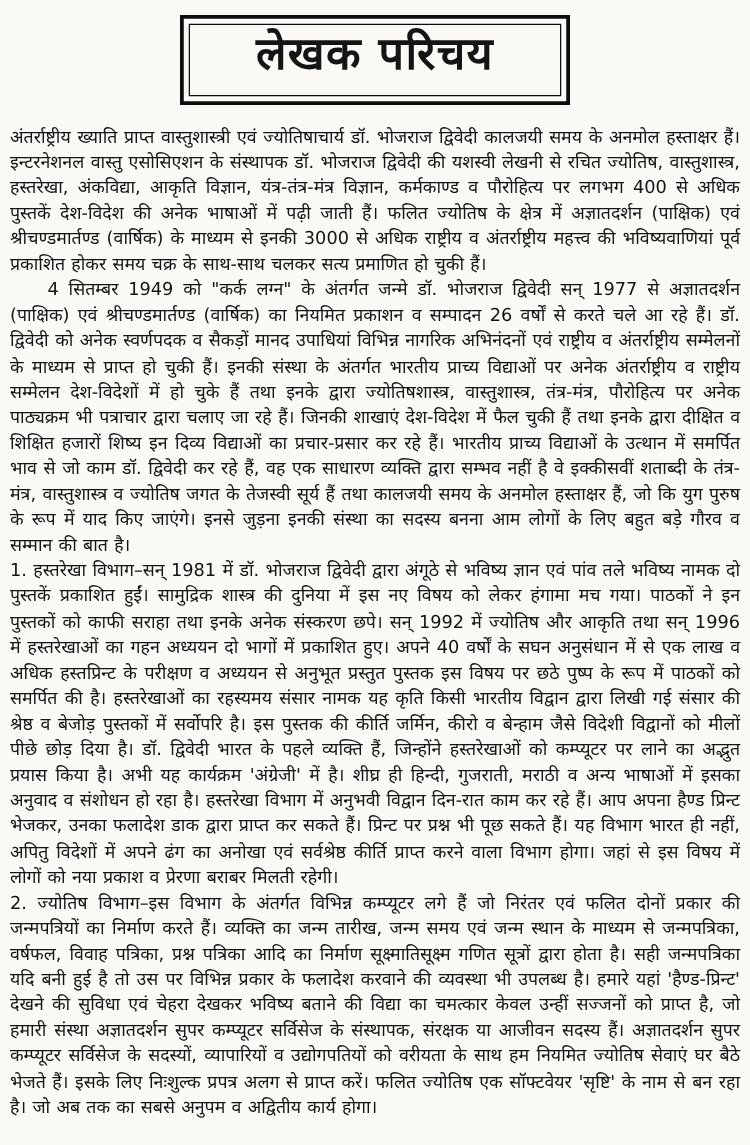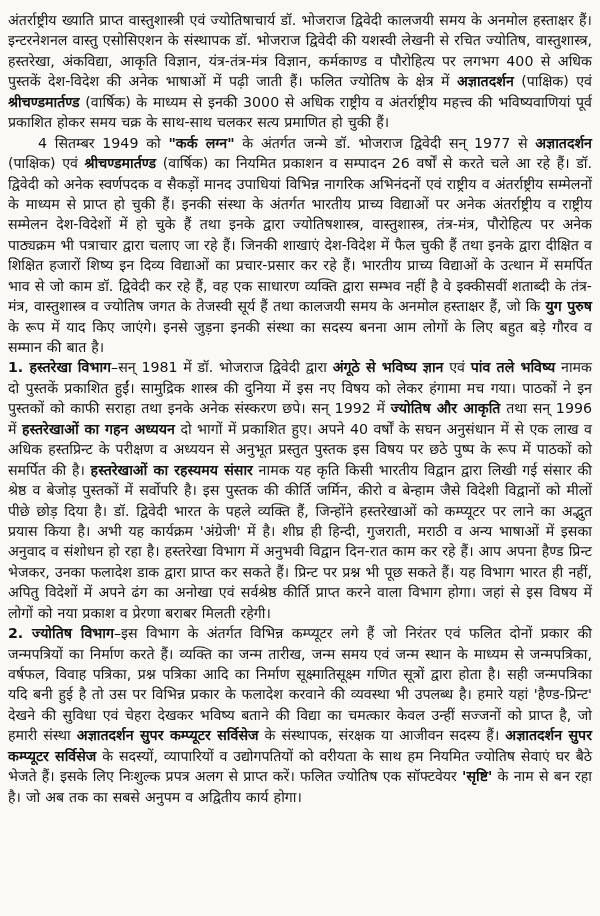--- a/index.html
+++ b/index.html
@@ -45,28 +45,33 @@
     word-spacing: 0.5px;
   }
   .body-text p.para {
     margin: 0;
     padding: 0;
   }
   .body-text p.indent {
     text-indent: 30px;
   }
   .body-text b {
-    font-weight: 700;
+    font-weight: 400;
   }
 </style>
 </head>
 <body>
 
 <div class="page">
 
+  <div class="title-box">
+    <div class="title-inner">
+      <h1 class="page-title">लेखक परिचय</h1>
+    </div>
+  </div>
 
   <div class="body-text">
       <p class="para"><span>अंतर्राष्ट्रीय ख्याति प्राप्त वास्तुशास्त्री एवं ज्योतिषाचार्य डॉ. भोजराज द्विवेदी कालजयी समय के अनमोल हस्ताक्षर हैं। इन्टरनेशनल वास्तु एसोसिएशन के संस्थापक डॉ. भोजराज द्विवेदी की यशस्वी लेखनी से रचित ज्योतिष, वास्तुशास्त्र, हस्तरेखा, अंकविद्या, आकृति विज्ञान, यंत्र-तंत्र-मंत्र विज्ञान, कर्मकाण्ड व पौरोहित्य पर लगभग 400 से अधिक पुस्तकें देश-विदेश की अनेक भाषाओं में पढ़ी जाती हैं। फलित ज्योतिष के क्षेत्र में </span><b>अज्ञातदर्शन</b><span> (पाक्षिक) एवं </span><b>श्रीचण्डमार्तण्ड</b><span> (वार्षिक) के माध्यम से इनकी 3000 से अधिक राष्ट्रीय व अंतर्राष्ट्रीय महत्त्व की भविष्यवाणियां पूर्व प्रकाशित होकर समय चक्र के साथ-साथ चलकर सत्य प्रमाणित हो चुकी हैं।</span></p>
       <p class="para indent"><span>4 सितम्बर 1949 को </span><b>"कर्क लग्न"</b><span> के अंतर्गत जन्मे डॉ. भोजराज द्विवेदी सन् 1977 से </span><b>अज्ञातदर्शन</b><span> (पाक्षिक) एवं </span><b>श्रीचण्डमार्तण्ड</b><span> (वार्षिक) का नियमित प्रकाशन व सम्पादन 26 वर्षों से करते चले आ रहे हैं। डॉ. द्विवेदी को अनेक स्वर्णपदक व सैकड़ों मानद उपाधियां विभिन्न नागरिक अभिनंदनों एवं राष्ट्रीय व अंतर्राष्ट्रीय सम्मेलनों के माध्यम से प्राप्त हो चुकी हैं। इनकी संस्था के अंतर्गत भारतीय प्राच्य विद्याओं पर अनेक अंतर्राष्ट्रीय व राष्ट्रीय सम्मेलन देश-विदेशों में हो चुके हैं तथा इनके द्वारा ज्योतिषशास्त्र, वास्तुशास्त्र, तंत्र-मंत्र, पौरोहित्य पर अनेक पाठ्यक्रम भी पत्राचार द्वारा चलाए जा रहे हैं। जिनकी शाखाएं देश-विदेश में फैल चुकी हैं तथा इनके द्वारा दीक्षित व शिक्षित हजारों शिष्य इन दिव्य विद्याओं का प्रचार-प्रसार कर रहे हैं। भारतीय प्राच्य विद्याओं के उत्थान में समर्पित भाव से जो काम डॉ. द्विवेदी कर रहे हैं, वह एक साधारण व्यक्ति द्वारा सम्भव नहीं है वे इक्कीसवीं शताब्दी के तंत्र-मंत्र, वास्तुशास्त्र व ज्योतिष जगत के तेजस्वी सूर्य हैं तथा कालजयी समय के अनमोल हस्ताक्षर हैं, जो कि </span><b>युग पुरुष</b><span> के रूप में याद किए जाएंगे। इनसे जुड़ना इनकी संस्था का सदस्य बनना आम लोगों के लिए बहुत बड़े गौरव व सम्मान की बात है।</span></p>
       <p class="para"><b>1. हस्तरेखा विभाग</b><span>–सन् 1981 में डॉ. भोजराज द्विवेदी द्वारा </span><b>अंगूठे से भविष्य ज्ञान</b><span> एवं </span><b>पांव तले भविष्य</b><span> नामक दो पुस्तकें प्रकाशित हुईं। सामुद्रिक शास्त्र की दुनिया में इस नए विषय को लेकर हंगामा मच गया। पाठकों ने इन पुस्तकों को काफी सराहा तथा इनके अनेक संस्करण छपे। सन् 1992 में </span><b>ज्योतिष और आकृति</b><span> तथा सन् 1996 में </span><b>हस्तरेखाओं का गहन अध्ययन</b><span> दो भागों में प्रकाशित हुए। अपने 40 वर्षों के सघन अनुसंधान में से एक लाख व अधिक हस्तप्रिन्ट के परीक्षण व अध्ययन से अनुभूत प्रस्तुत पुस्तक इस विषय पर छठे पुष्प के रूप में पाठकों को समर्पित की है। </span><b>हस्तरेखाओं का रहस्यमय संसार</b><span> नामक यह कृति किसी भारतीय विद्वान द्वारा लिखी गई संसार की श्रेष्ठ व बेजोड़ पुस्तकों में सर्वोपरि है। इस पुस्तक की कीर्ति जर्मिन, कीरो व बेन्हाम जैसे विदेशी विद्वानों को मीलों पीछे छोड़ दिया है। डॉ. द्विवेदी भारत के पहले व्यक्ति हैं, जिन्होंने हस्तरेखाओं को कम्प्यूटर पर लाने का अद्भुत प्रयास किया है। अभी यह कार्यक्रम 'अंग्रेजी' में है। शीघ्र ही हिन्दी, गुजराती, मराठी व अन्य भाषाओं में इसका अनुवाद व संशोधन हो रहा है। हस्तरेखा विभाग में अनुभवी विद्वान दिन-रात काम कर रहे हैं। आप अपना हैण्ड प्रिन्ट भेजकर, उनका फलादेश डाक द्वारा प्राप्त कर सकते हैं। प्रिन्ट पर प्रश्न भी पूछ सकते हैं। यह विभाग भारत ही नहीं, अपितु विदेशों में अपने ढंग का अनोखा एवं सर्वश्रेष्ठ कीर्ति प्राप्त करने वाला विभाग होगा। जहां से इस विषय में लोगों को नया प्रकाश व प्रेरणा बराबर मिलती रहेगी।</span></p>
       <p class="para"><b>2. ज्योतिष विभाग</b><span>–इस विभाग के अंतर्गत विभिन्न कम्प्यूटर लगे हैं जो निरंतर एवं फलित दोनों प्रकार की जन्मपत्रियों का निर्माण करते हैं। व्यक्ति का जन्म तारीख, जन्म समय एवं जन्म स्थान के माध्यम से जन्मपत्रिका, वर्षफल, विवाह पत्रिका, प्रश्न पत्रिका आदि का निर्माण सूक्ष्मातिसूक्ष्म गणित सूत्रों द्वारा होता है। सही जन्मपत्रिका यदि बनी हुई है तो उस पर विभिन्न प्रकार के फलादेश करवाने की व्यवस्था भी उपलब्ध है। हमारे यहां 'हैण्ड-प्रिन्ट' देखने की सुविधा एवं चेहरा देखकर भविष्य बताने की विद्या का चमत्कार केवल उन्हीं सज्जनों को प्राप्त है, जो हमारी संस्था </span><b>अज्ञातदर्शन सुपर कम्प्यूटर सर्विसेज</b><span> के संस्थापक, संरक्षक या आजीवन सदस्य हैं। </span><b>अज्ञातदर्शन सुपर कम्प्यूटर सर्विसेज</b><span> के सदस्यों, व्यापारियों व उद्योगपतियों को वरीयता के साथ हम नियमित ज्योतिष सेवाएं घर बैठे भेजते हैं। इसके लिए निःशुल्क प्रपत्र अलग से प्राप्त करें। फलित ज्योतिष एक सॉफ्टवेयर </span><b>'सृष्टि'</b><span> के नाम से बन रहा है। जो अब तक का सबसे अनुपम व अद्वितीय कार्य होगा।</span></p>
     </div>
 
 </div>
 

